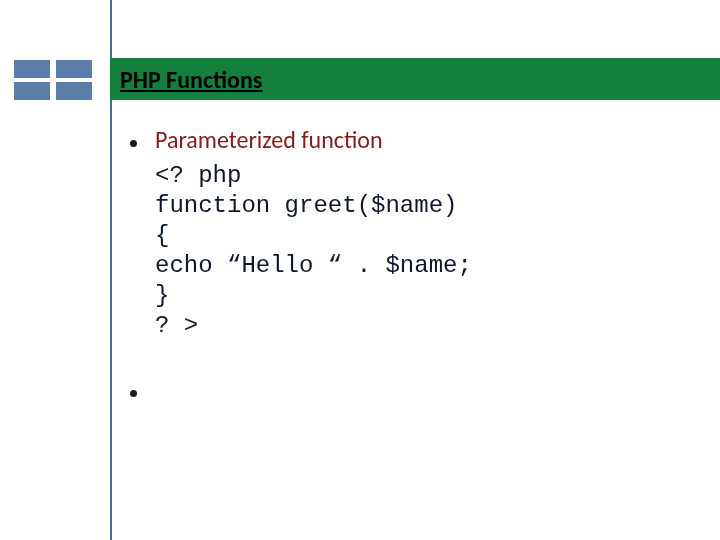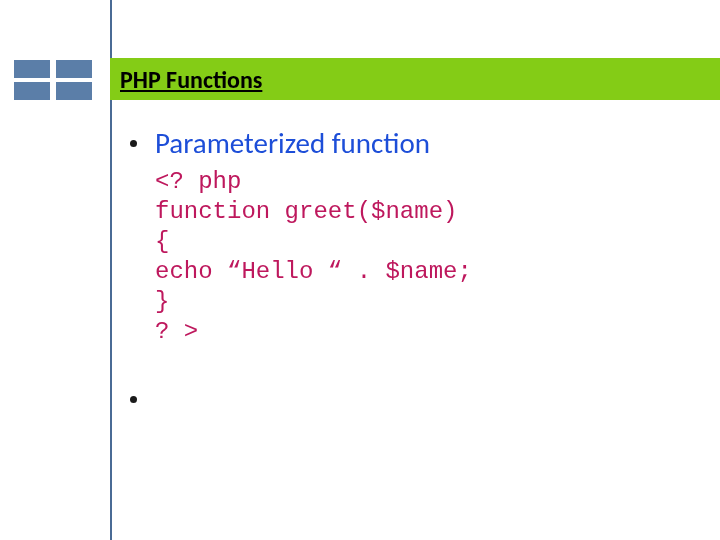--- a/index.html
+++ b/index.html
@@ -21,21 +21,21 @@
   .deco {
     position: absolute;
     background: #5b7ea8;
   }
   .header-bar {
     position: absolute;
     left: 110px;
     right: 0;
     top: 58px;
     height: 42px;
-    background: #84cc16;
+    background: #15803d;
     display: flex;
     align-items: center;
     padding-left: 10px;
     box-sizing: border-box;
   }
   .header-title {
     font-weight: 700;
     font-size: 24px;
     color: #000;
     text-decoration: underline;
@@ -63,31 +63,31 @@
   .bullet-dot {
     width: 7px;
     height: 7px;
     border-radius: 50%;
     background: #1a1a1a;
     margin-top: 15px;
     margin-right: 18px;
     flex: 0 0 auto;
   }
   .bullet-text {
-    font-size: 29px;
+    font-size: 24px;
     line-height: 1.25;
-    color: #1d4ed8;
+    color: #7f1d1d;
   }
   .code {
     margin-left: 25px;
     font-family: "Courier New", Courier, monospace;
     font-size: 24px;
     line-height: 1.25;
     white-space: pre;
-    color: #be185d;
+    color: #0f172a;
     margin-bottom: 34px;
   }
 </style>
 </head>
 <body>
 
 <div class="slide">
 
   <div class="deco" style="left:14px; top:60px; width:36px; height:18px;"></div>
   <div class="deco" style="left:56px; top:60px; width:36px; height:18px;"></div>

